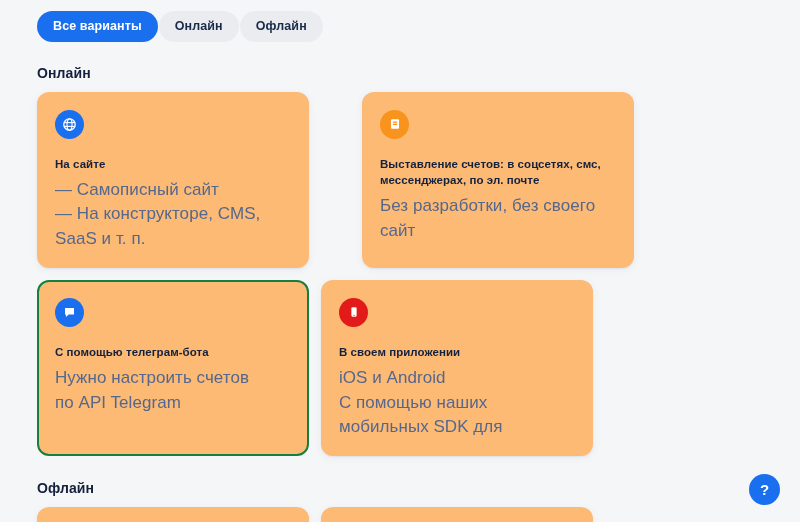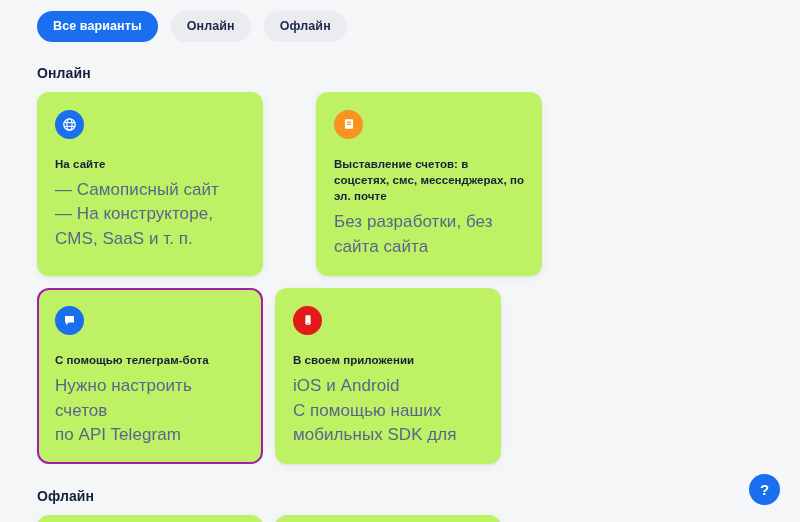--- a/index.html
+++ b/index.html
@@ -15,21 +15,21 @@
     font-family: "Liberation Sans", "DejaVu Sans", sans-serif;
     color: #1b2a4a;
     overflow: hidden;
     position: relative;
   }
 
   
   .filter-bar {
     display: flex;
     align-items: center;
-    gap: 13px;
+    gap: 1px;
     padding: 11px 0 0 37px;
   }
   .pill {
     border: none;
     border-radius: 999px;
     font-family: inherit;
     font-size: 12.5px;
     font-weight: 600;
     line-height: 1;
     padding: 9px 16px;
@@ -62,36 +62,36 @@
     display: flex;
     flex-wrap: wrap;
     gap: 12px;
     padding: 11px 0 0 37px;
     width: 763px;
   }
 
   
   .card {
     position: relative;
-    width: 226px;
-    background: #bef264;
+    width: 272px;
+    background: #fdba74;
     border-radius: 12px;
     padding: 18px 18px 16px 18px;
     box-shadow: 0 1px 2px rgba(22,34,57,.06), 0 2px 10px rgba(22,34,57,.05);
     cursor: pointer;
   }
   .card.tall-1 { min-height: 119px; }
   .card.tall-2 { min-height: 119px; margin-left: 41px; }
   .card.tall-3 { min-height: 119px; }
   .card.app    { min-height: 119px; }
   .card.off-1  { min-height: 119px; }
   .card.off-2  { min-height: 119px; }
 
   .card.highlighted {
-    border: 2px solid #a21caf;
+    border: 2px solid #15803d;
     padding: 16px 16px 14px 16px;
     box-shadow: none;
   }
 
   .card-icon {
     width: 29px;
     height: 29px;
     border-radius: 50%;
     display: flex;
     align-items: center;
@@ -178,21 +178,21 @@
     <div class="card tall-2">
       <div class="card-icon icon-orange">
         <svg width="14" height="14" viewBox="0 0 16 16" aria-hidden="true">
           <rect x="3.4" y="2.6" width="9.2" height="10.8" rx="1.1" fill="#fff"></rect>
           <rect x="5.4" y="5.2" width="5.2" height="1.35" rx=".5" fill="#f8931d"></rect>
           <rect x="5.4" y="7.8" width="5.2" height="1.35" rx=".5" fill="#f8931d"></rect>
         </svg>
       </div>
       <p class="card-title">Выставление счетов: в соцсетях, смс, мессенджерах, по эл. почте</p>
       <p class="card-desc">
-        <span class="line">Без разработки, без сайта сайта</span>
+        <span class="line">Без разработки, без своего сайт</span>
       </p>
     </div>
 
     <div class="card tall-3 highlighted">
       <div class="card-icon icon-blue">
         <svg width="15" height="15" viewBox="0 0 16 16" aria-hidden="true">
           <path d="M3.2 3.1h9.6v7.1H7.1L4.2 12.9V10.2H3.2z" fill="#fff"></path>
         </svg>
       </div>
       <p class="card-title">С помощью телеграм-бота</p>

